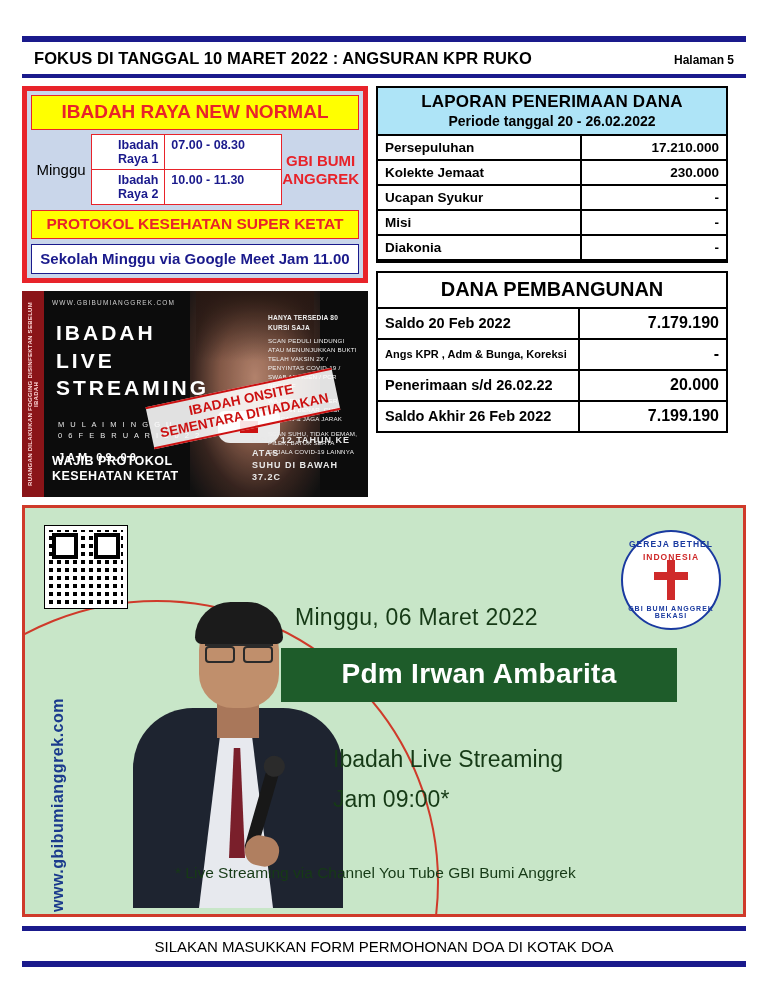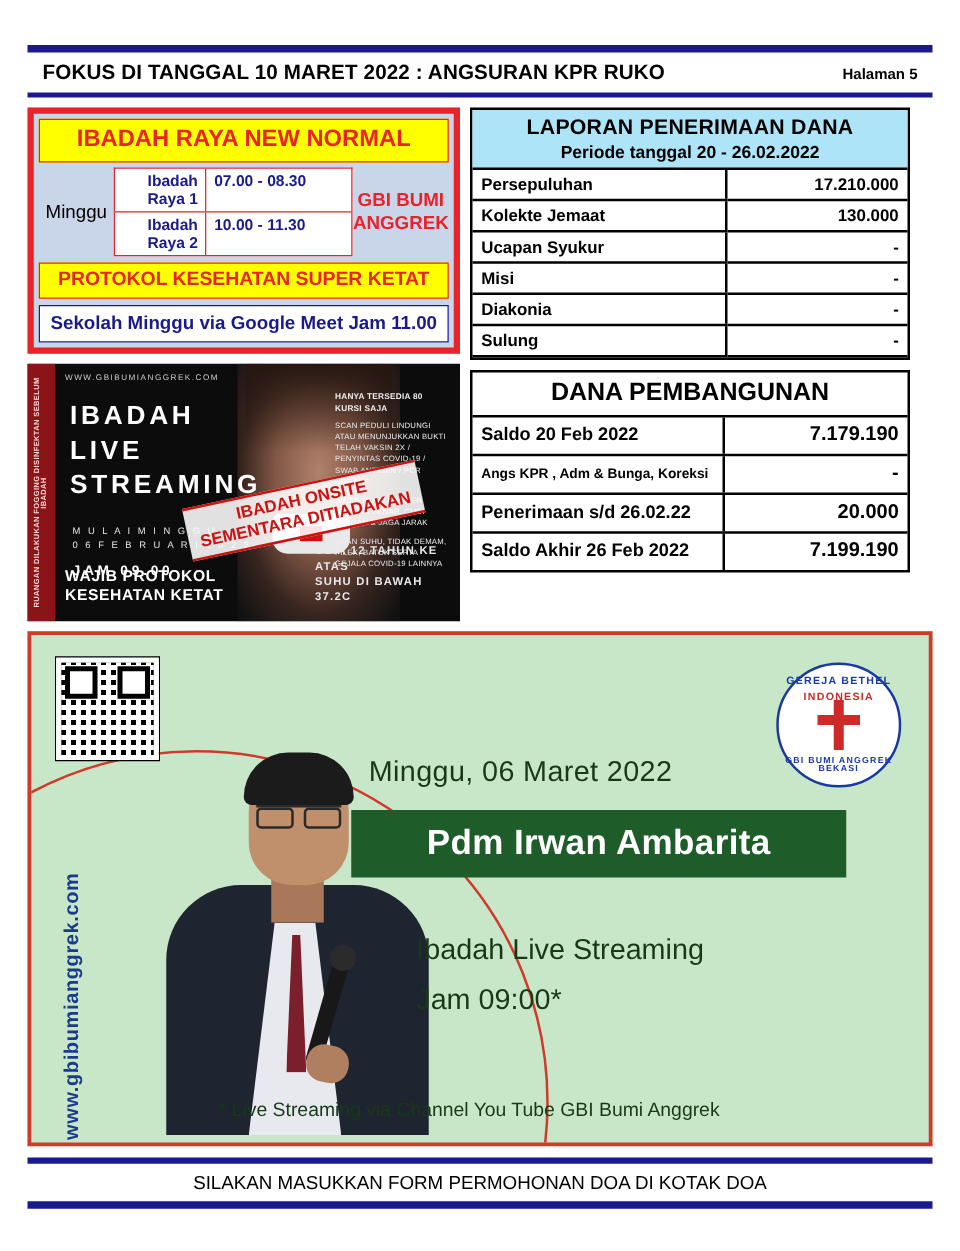--- a/index.html
+++ b/index.html
@@ -513,21 +513,21 @@
     color: #163a16;
   }
   .card-line2 {
     position: absolute;
     left: 308px; top: 278px;
     font-size: 23px;
     color: #163a16;
   }
   .card-note {
     position: absolute;
-    left: 150px; bottom: 16px;
+    left: 150px; bottom: 32px;
     font-size: 15.5px;
     color: #163a16;
   }
   .logo {
     position: absolute;
     right: 22px; top: 22px;
     width: 96px; height: 96px;
     border-radius: 50%;
     border: 2px solid #1a3aa0;
     background: #ffffff;
@@ -670,36 +670,32 @@
           <div class="rh2">Periode tanggal 20 - 26.02.2022</div>
         </div>
         <table class="rep">
           <tbody>
             <tr>
               <td>Persepuluhan</td>
               <td class="val">17.210.000</td>
             </tr>
             <tr>
               <td>Kolekte Jemaat</td>
-              <td class="val">130.000</td>
+              <td class="val">230.000</td>
             </tr>
             <tr>
               <td>Ucapan Syukur</td>
               <td class="val">-</td>
             </tr>
             <tr>
               <td>Misi</td>
               <td class="val">-</td>
             </tr>
             <tr>
               <td>Diakonia</td>
-              <td class="val">-</td>
-            </tr>
-            <tr>
-              <td>Sulung</td>
               <td class="val">-</td>
             </tr>
           </tbody>
         </table>
       </div>
 
       <div class="dana-wrap">
         <div class="dana-head">DANA PEMBANGUNAN</div>
         <table class="dana">
           <tbody>

